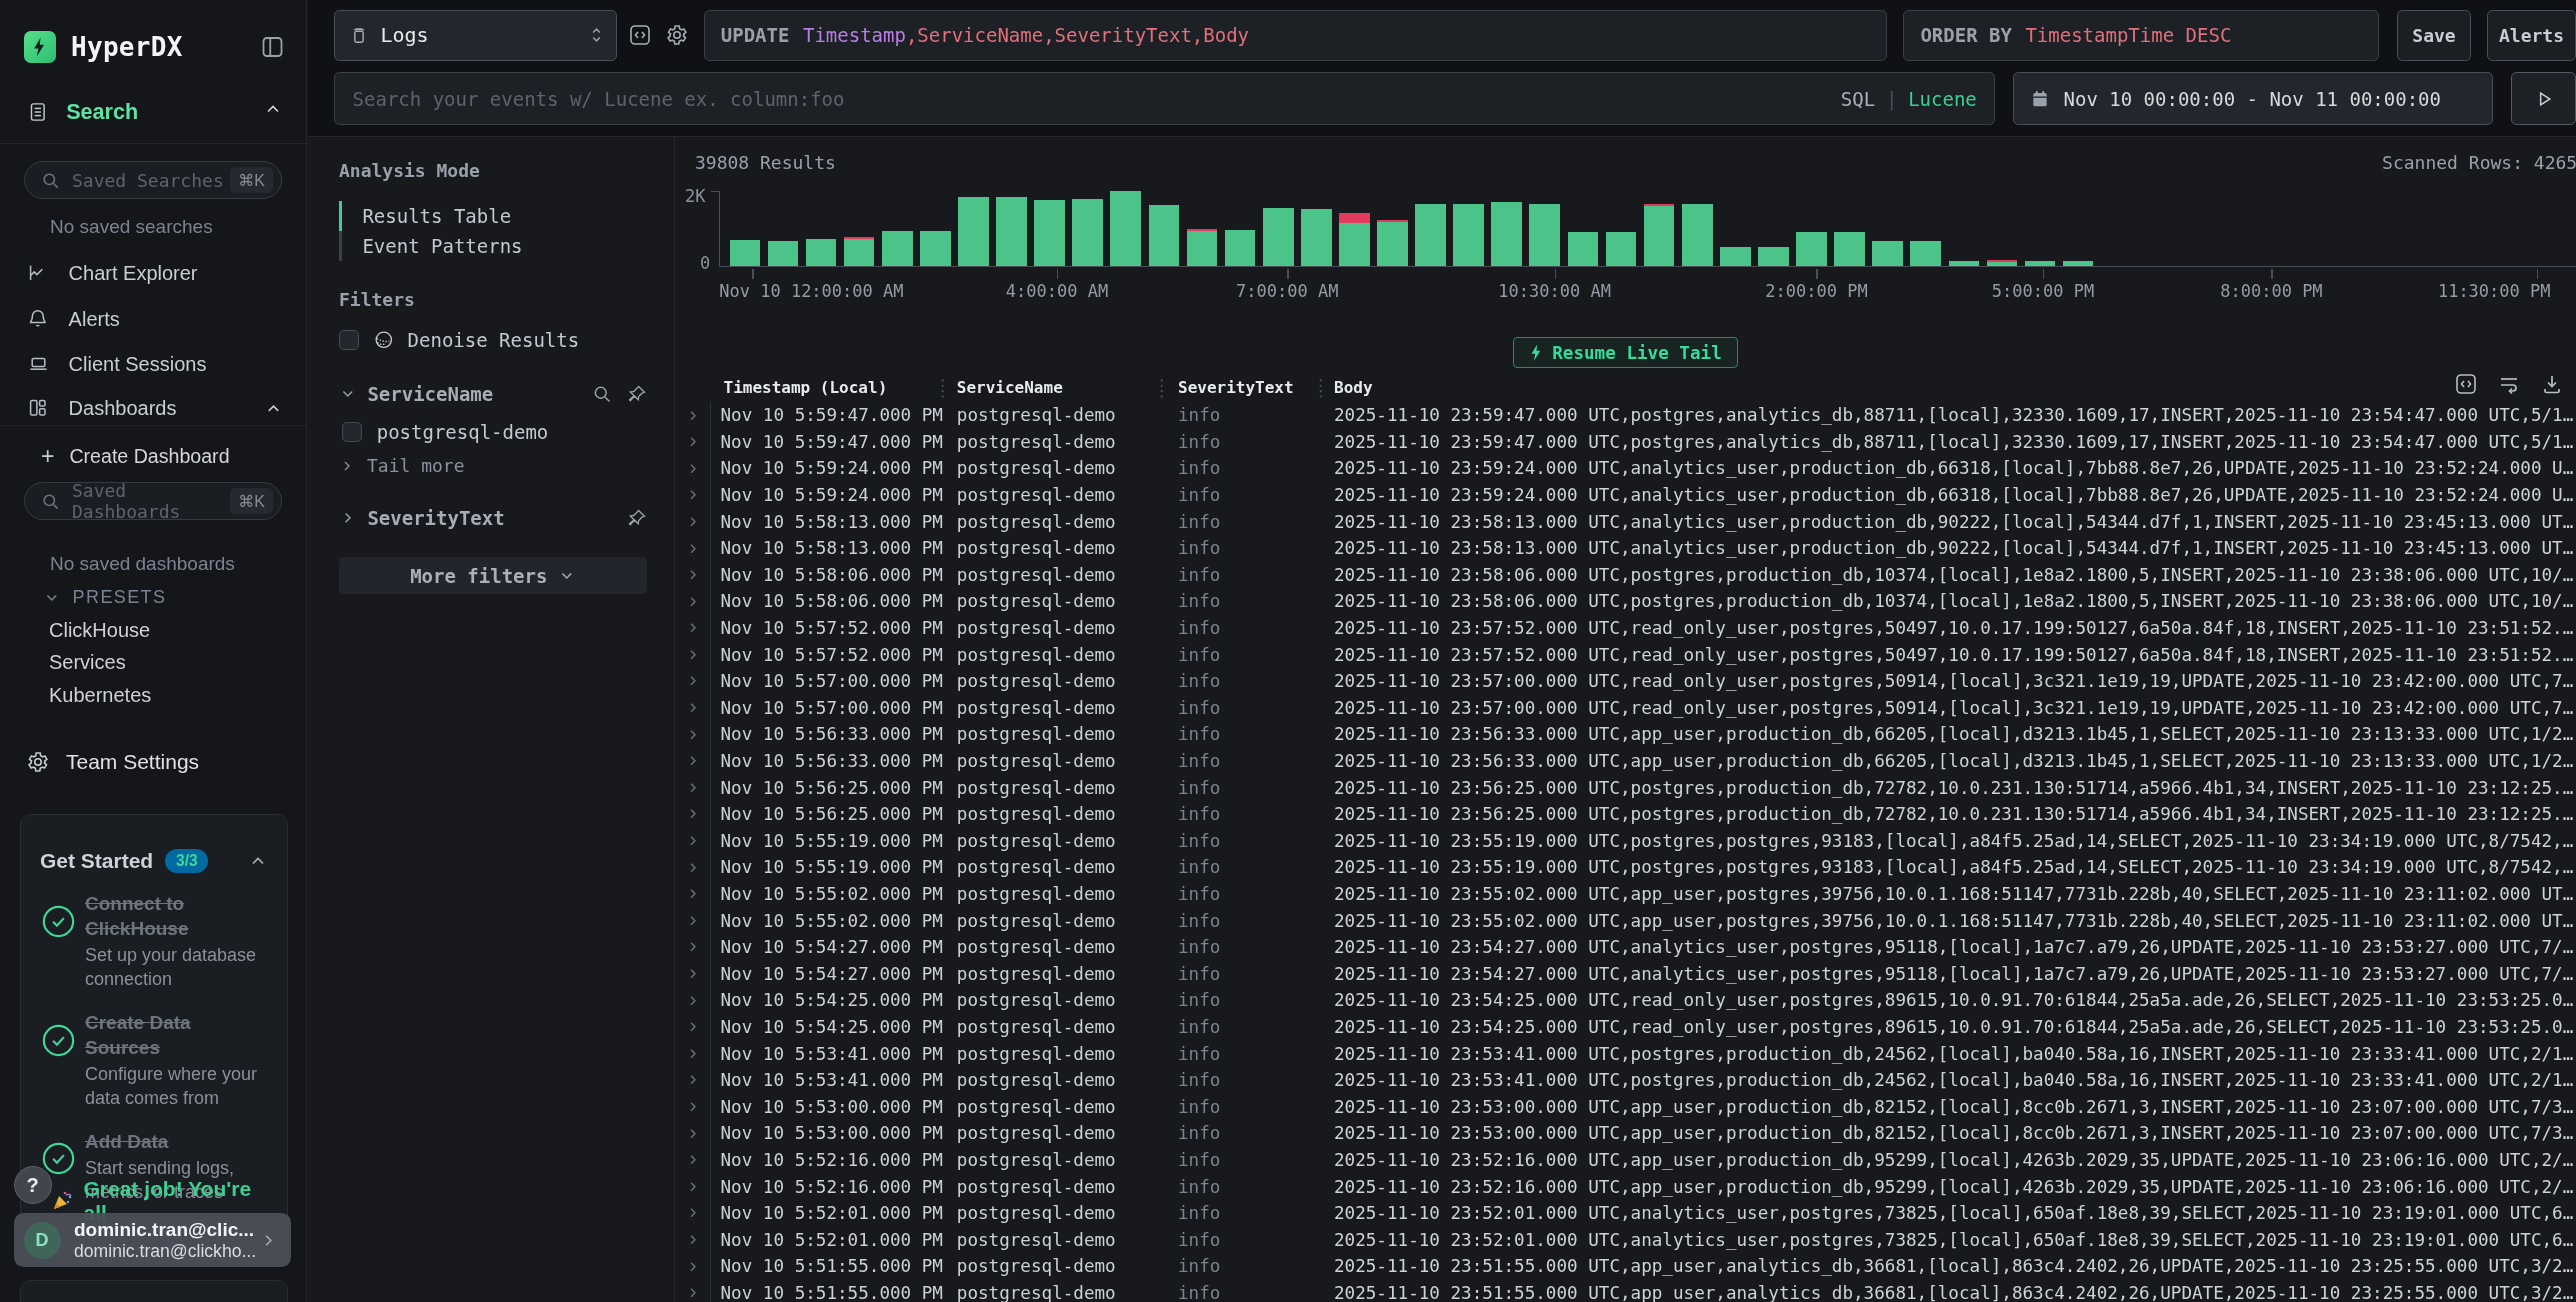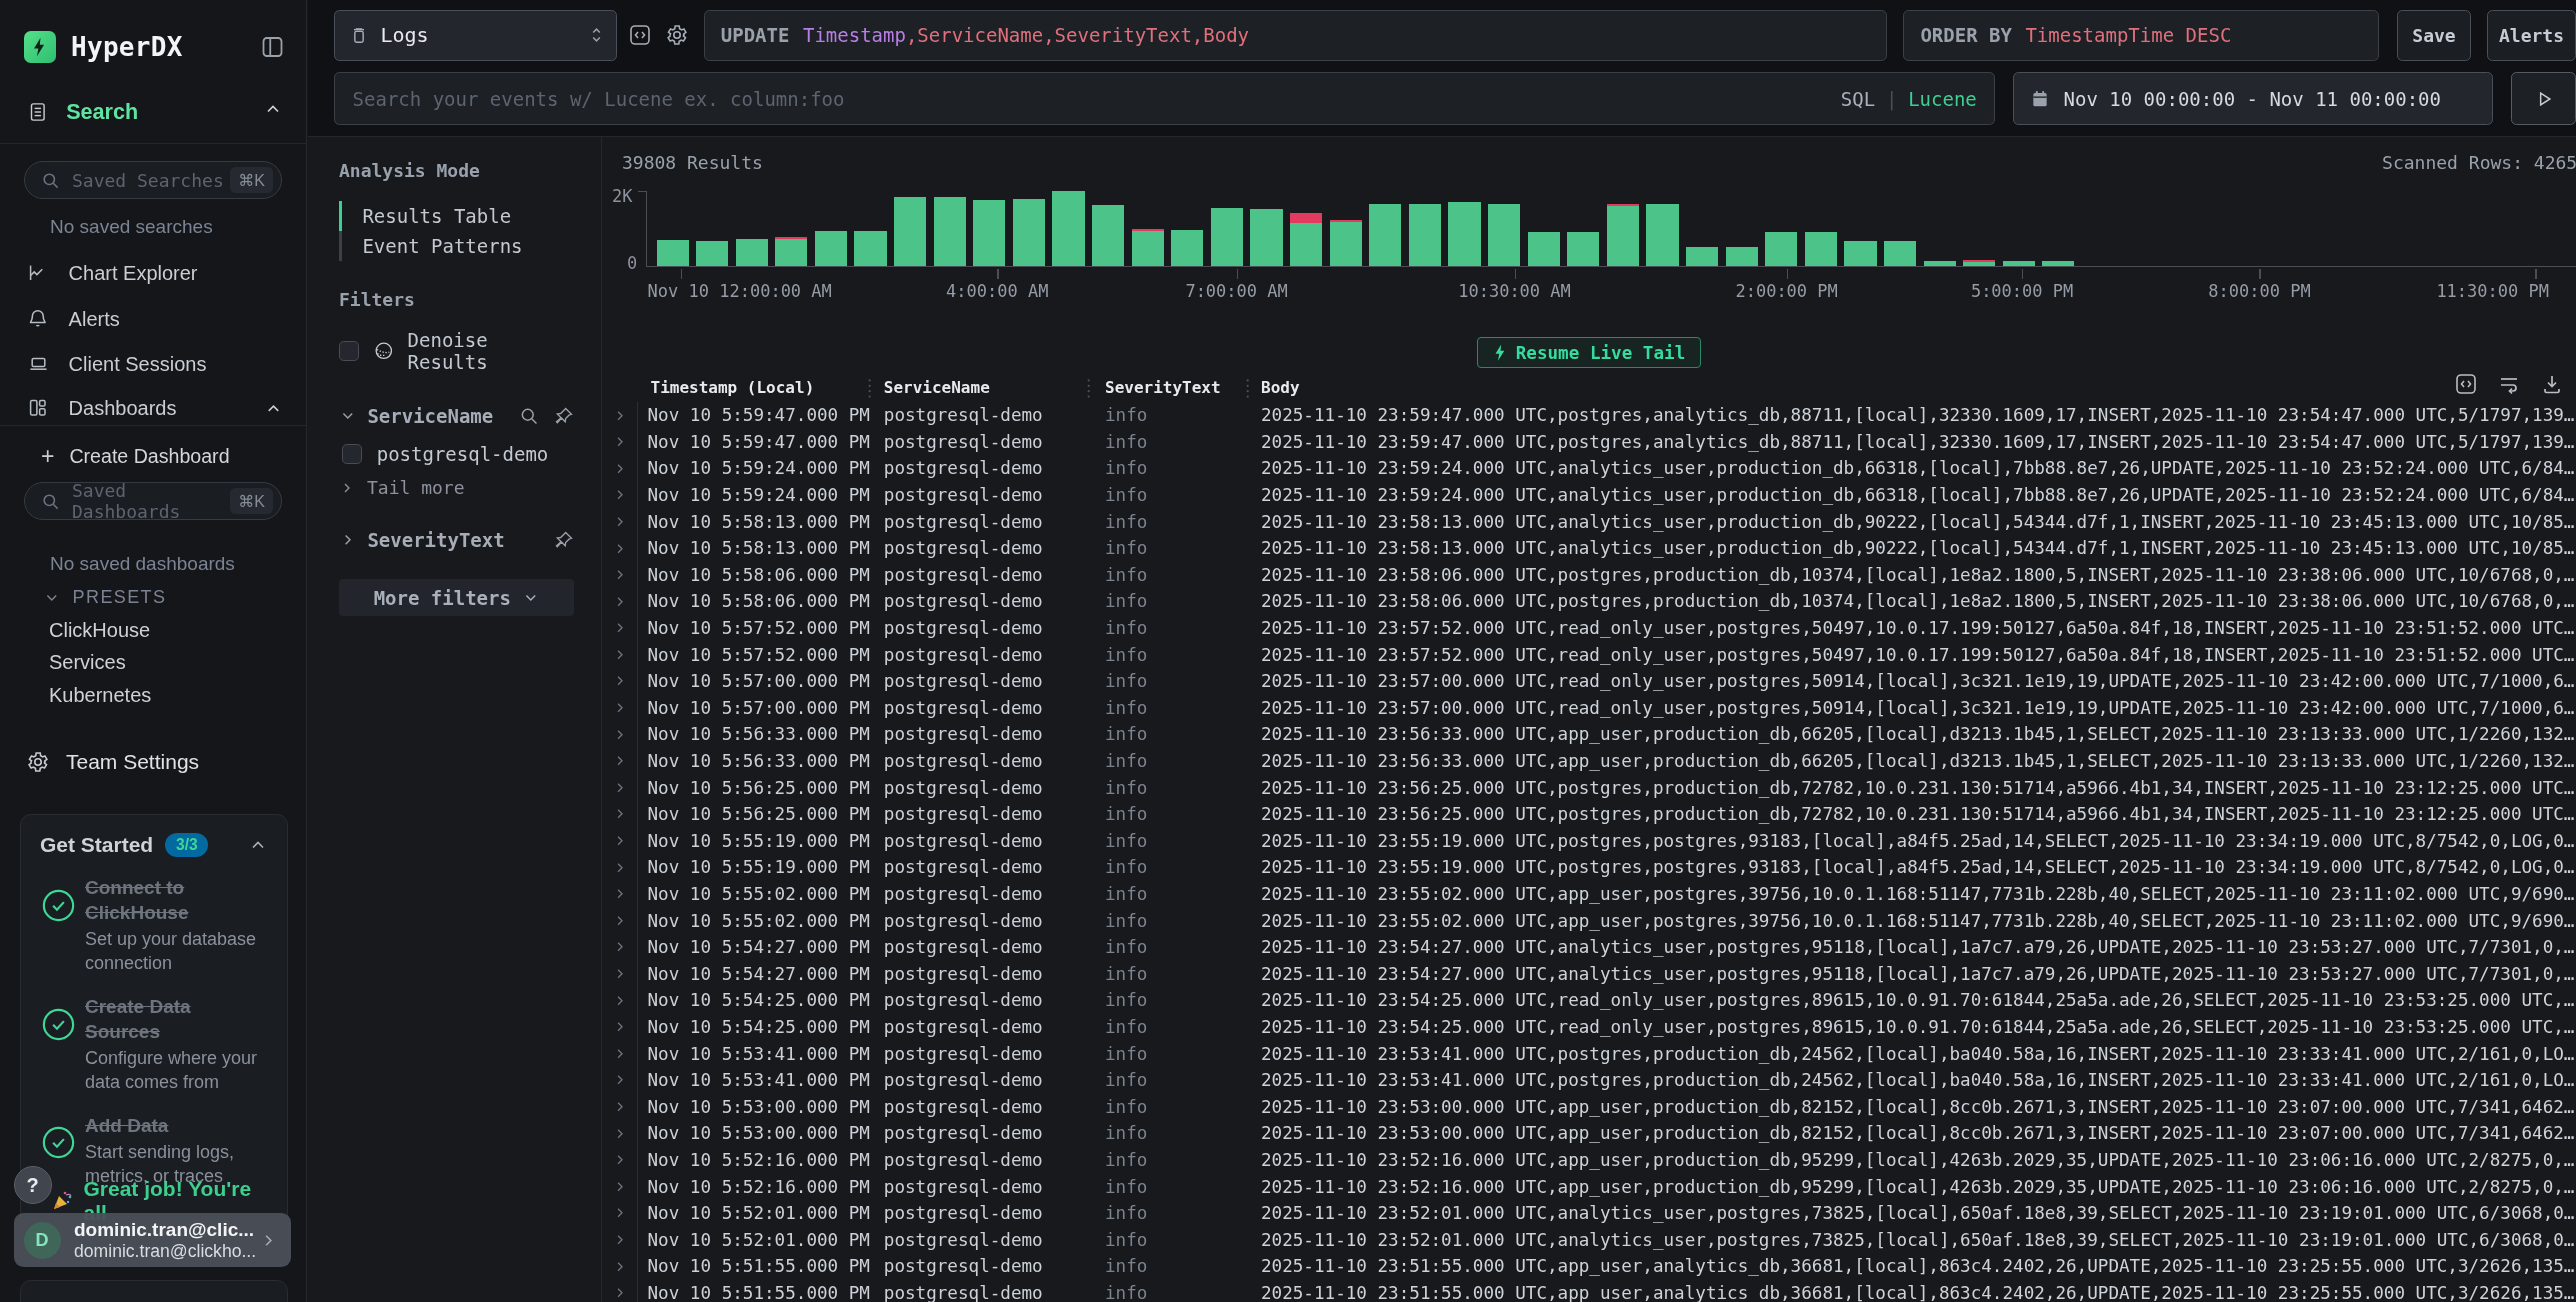--- a/index.html
+++ b/index.html
@@ -33,21 +33,21 @@
   .create-dash { position:absolute; left:41px; top:441px; height:30px; display:flex; align-items:center; cursor:pointer; }
   .create-dash .plus { font-size:23px; color:#c9ced5; line-height:1; }
   .create-dash .lbl { margin-left:15px; font-size:19.6px; color:#d3d7dc; }
   .presets-row { position:absolute; left:43px; top:587px; display:flex; align-items:center; gap:12px; color:#7b8494; cursor:pointer; }
   .presets-row .lbl { font-size:18px; letter-spacing:1.4px; }
   .preset-item { position:absolute; left:49px; font-size:20px; color:#ced2d8; cursor:pointer; }
   .team-row { position:absolute; left:26px; top:750px; display:flex; align-items:center; cursor:pointer; }
   .team-row .lbl { margin-left:16px; font-size:21px; color:#dfe2e6; }
 
   .gs-card { position:absolute; left:20px; right:17.6px; top:814px; height:433px; background:#1a1d22; border:1.4px solid #282c33; border-radius:10.8px; padding:17.6px 19px; }
-  .gs-head { display:flex; align-items:center; }
+  .gs-head { display:flex; align-items:center;margin-top:16px; }
   .gs-title { font-size:21px; font-weight:bold; color:#ced3d9; }
   .gs-badge { margin-left:12px; background:#0369a1; color:#3fd796; font-weight:bold; font-size:15.6px; padding:3.4px 10.8px; border-radius:676px; }
   .gs-chev { margin-left:auto; color:#aab0b8; cursor:pointer; }
   .gs-step { display:flex; margin-top:19px; }
   .gs-check { width:45px; flex:none; padding-top:10.8px; }
   .gs-step-title { font-size:19px; font-weight:bold; color:#6e757f; text-decoration:line-through; line-height:1.3; }
   .gs-step-sub { font-size:18px; color:#8a919b; line-height:1.32; margin-top:2.7px; }
   .congrats { position:absolute; left:50px; top:1177px; width:230px; display:flex; gap:9.5px; align-items:center; font-weight:bold; font-size:21px; color:#3ecf8e; z-index:3; }
   .help-circle { position:absolute; left:13.5px; top:1166px; width:38px; height:38px; border-radius:50%; background:#41454d; border:1.4px solid #5a5f68; display:flex; align-items:center; justify-content:center; font-weight:bold; font-size:20px; color:#e8eaee; z-index:5; cursor:pointer; }
   .user-pill { position:absolute; left:14px; right:15px; top:1213px; height:54px; background:rgba(75,79,88,.95); border-radius:9.5px; display:flex; align-items:center; padding:0 13.5px 0 9.5px; z-index:4; cursor:pointer; }
@@ -84,21 +84,21 @@
   .lang-lucene { color:#3ecf92; cursor:pointer; }
   .date-box { width:480px; flex:none; padding:0 16px; cursor:pointer; }
   .date-box .lbl { margin-left:13.5px; font-size:19px; color:#d6dade; font-family:"DejaVu Sans Mono","Liberation Mono",monospace; white-space:nowrap; }
   .play-btn { width:65px; flex:none; border-color:#565c66; display:flex; align-items:center; justify-content:center; color:#c6ccd3; cursor:pointer; }
   .gap12{width:8px;flex:none}.gap10{width:6.8px;flex:none}.gap18{width:12px;flex:none}
   .gap24{width:16px;flex:none}.gap26{width:17.6px;flex:none}.gap27{width:18px;flex:none}
 
   .content { flex:1; display:flex; min-height:0; }
 
   
-  .filters { width:294px; flex:none; border-right:1.4px solid #24272d; padding:23px 27px 16px 31px; position:relative; }
+  .filters { width:367px; flex:none; border-right:1.4px solid #24272d; padding:23px 27px 16px 31px; position:relative; }
   .panel-label { font-size:18px; font-weight:bold; color:#99a1ac; font-family:"DejaVu Sans Mono","Liberation Mono",monospace; }
   .tabs { margin-top:20px; }
   .tab { display:flex; align-items:stretch; height:30px; cursor:pointer;text-align:center; }
   .tab .rail { width:3.4px; background:#3c4147; margin-right:20px; flex:none; }
   .tab.active .rail { background:#3ecf92; }
   .tab .lbl { font-size:19px; color:#c3c9d1; font-family:"DejaVu Sans Mono","Liberation Mono",monospace; align-self:center; }
   .filters-label { margin-top:28px; }
   .denoise { margin-top:19px; display:flex; align-items:center; gap:13.5px; cursor:pointer; }
   .checkbox { width:20px; height:20px; border-radius:4.7px; background:#24272d; border:1.4px solid #474d56; flex:none; cursor:pointer; }
   .denoise .lbl, .facet-value .lbl { font-size:19px; color:#c3c9d1; font-family:"DejaVu Sans Mono","Liberation Mono",monospace; }

